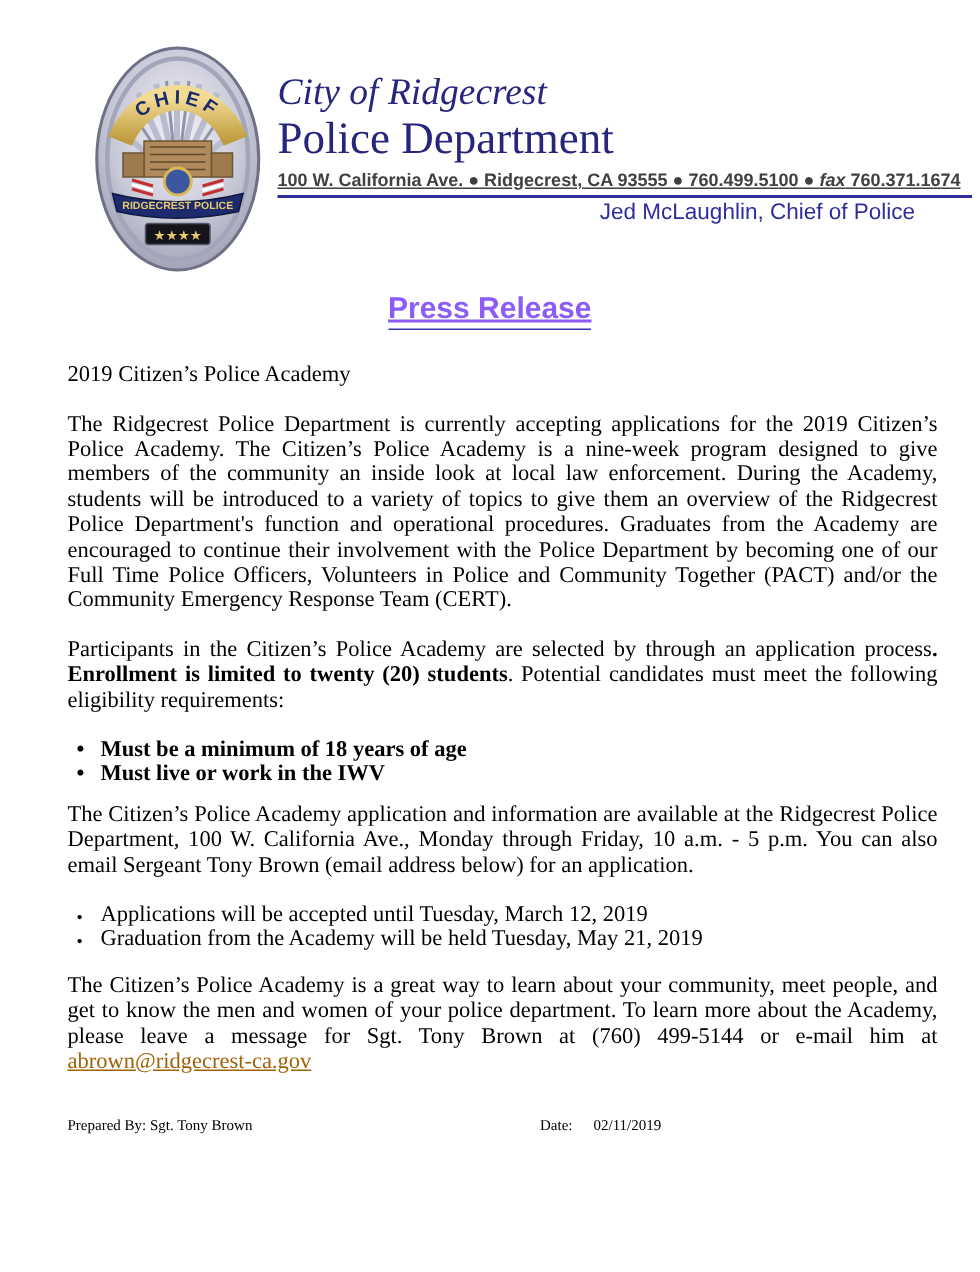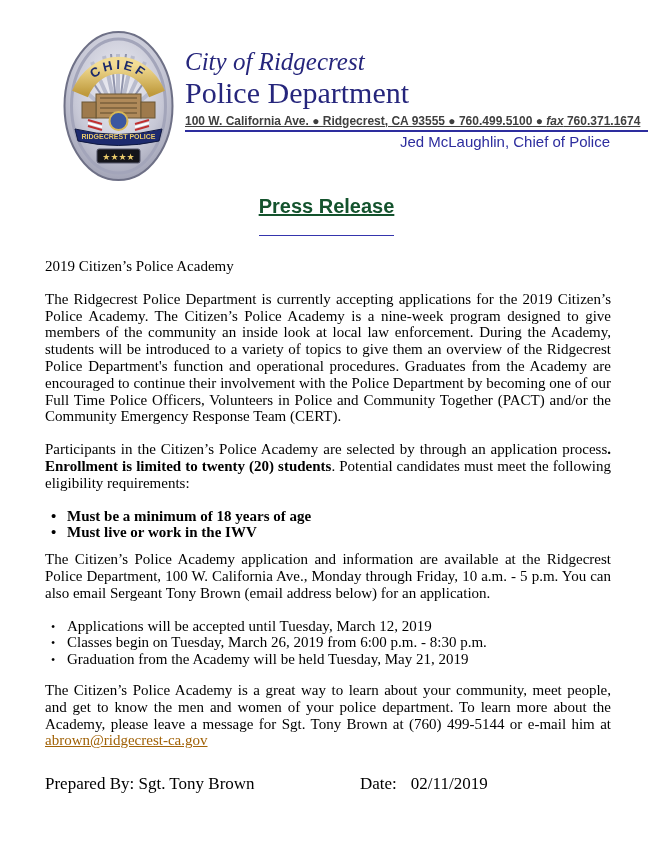--- a/index.html
+++ b/index.html
@@ -37,45 +37,45 @@
   .chief-line {
     font-family:"Liberation Sans","DejaVu Sans",sans-serif;
     font-size:15px; color:#2d2d9e; text-align:right; padding-right:38px;
     margin-top:1px;
   }
   
   .title-row { text-align:center; margin-top:12px; }
   .press-title {
     display:inline-block;
     font-family:"Liberation Sans","DejaVu Sans",sans-serif;
-    font-size:20px; font-weight:bold; color:#14532d;
+    font-size:20px; font-weight:bold; color:#8b5cf6;
     text-decoration:underline;
     border-bottom:1px solid #3535ad;
-    padding-bottom:17px;
+    padding-bottom:1px;
   }
   
   .content {
-    padding:22px 42px 0 45px;
+    padding:22px 28px 0 45px;
     font-size:15px; line-height:16.8px;
   }
   .content p { text-align:justify; margin-bottom:16px; }
   .subject { text-align:left !important; margin-bottom:16px; }
   .b { font-weight:bold; }
   ul.blist { list-style:none; }
   ul.blist li { position:relative; padding-left:22px; line-height:16.8px; }
   ul.blist li::before {
     content:"\2022"; position:absolute; left:6px; top:0;
   }
   ul.list-bold { margin:6px 0 10px; font-weight:bold; }
   ul.list-bold li::before { font-weight:bold; }
   ul.list-plain { margin:7px 0 14px; }
   ul.list-plain li::before { font-size:12px; top:1px; }
   a.email-link { color:#a16207; }
   
-  .footer { position:relative; margin-top:27px; font-size:17px; }
+  .footer { position:relative; margin-top:27px; font-size:10px; }
   .footer .date-block { position:absolute; left:315px; top:0; }
   .footer .date-value { margin-left:14px;text-align:right; }
 </style>
 </head>
 <body>
 
 <div class="page">
 
   <div class="header">
     <svg class="badge" viewBox="0 0 113 155" aria-hidden="true">
@@ -167,21 +167,20 @@
 
     <ul class="blist list-bold">
       <li>Must be a minimum of 18 years of age</li>
       <li>Must live or work in the IWV</li>
     </ul>
 
     <p><span>The Citizen’s Police Academy application and information are available at the Ridgecrest Police Department, 100 W. California Ave., Monday through Friday, 10 a.m. - 5 p.m.  You can also email Sergeant Tony Brown (email address below) for an application.</span></p>
 
     <ul class="blist list-plain">
       <li>Applications will be accepted until Tuesday, March 12, 2019</li>
-      <li>Classes begin on Tuesday, March 26, 2019 from 6:00 p.m. - 8:30 p.m.</li>
       <li>Graduation from the Academy will be held Tuesday, May 21, 2019</li>
     </ul>
 
     <p><span>The Citizen’s Police Academy is a great way to learn about your community, meet people, and get to know the men and women of your police department. To learn more about the Academy, please leave a message for Sgt. Tony Brown at (760) 499-5144 or e-mail him at </span><a class="email-link" href="#">abrown@ridgecrest-ca.gov</a></p>
 
     <div class="footer">
       <span>Prepared By: Sgt. Tony Brown</span>
       <span class="date-block">
         <span>Date:</span><span class="date-value">02/11/2019</span>
       </span>

